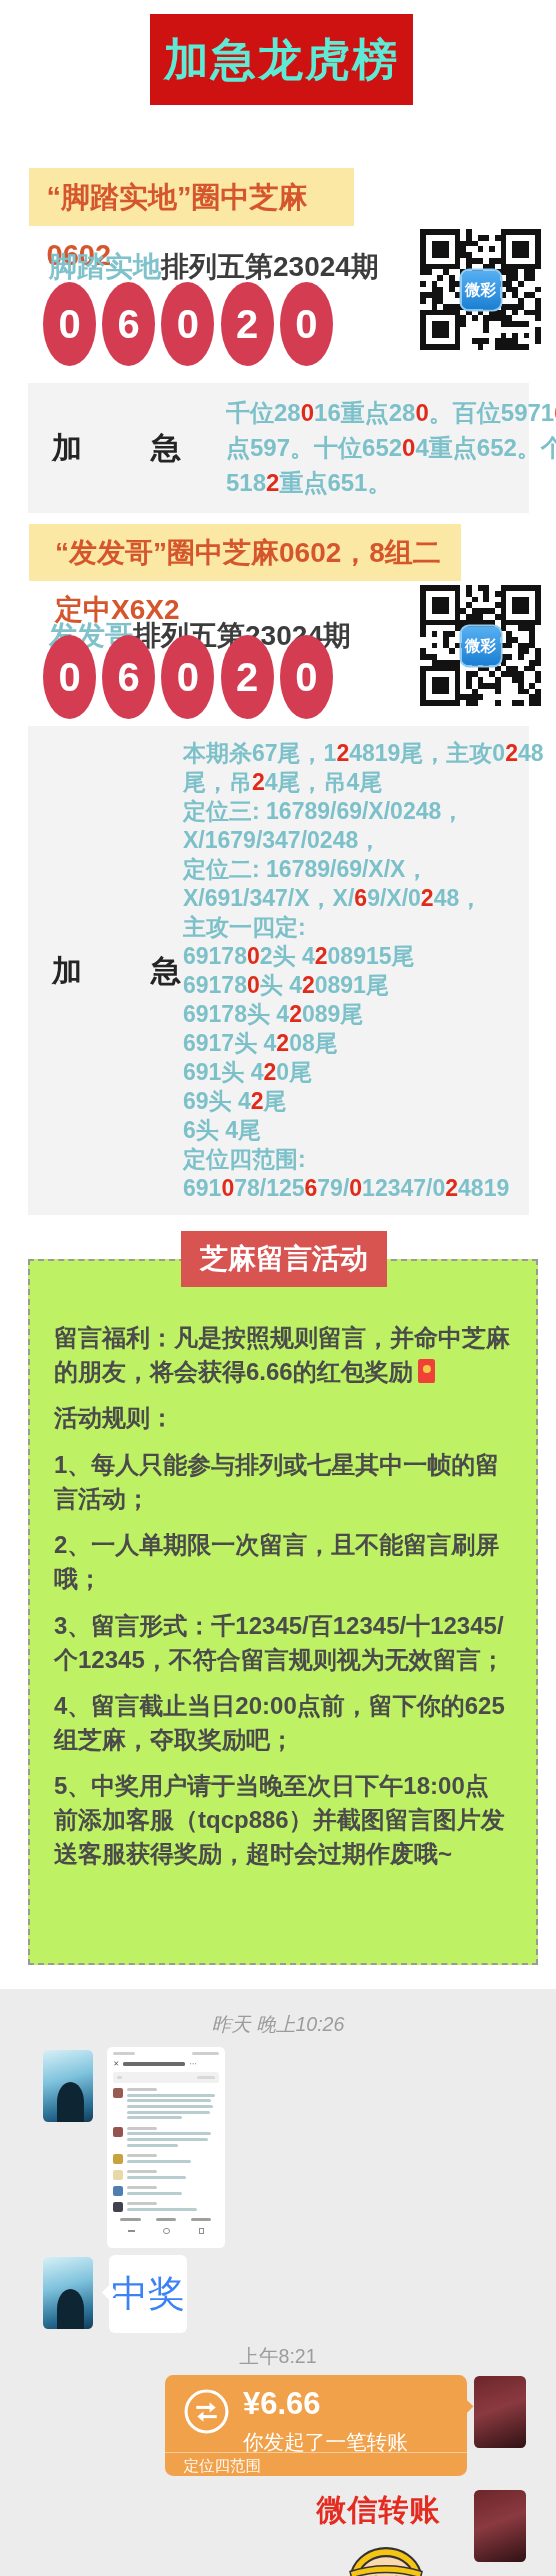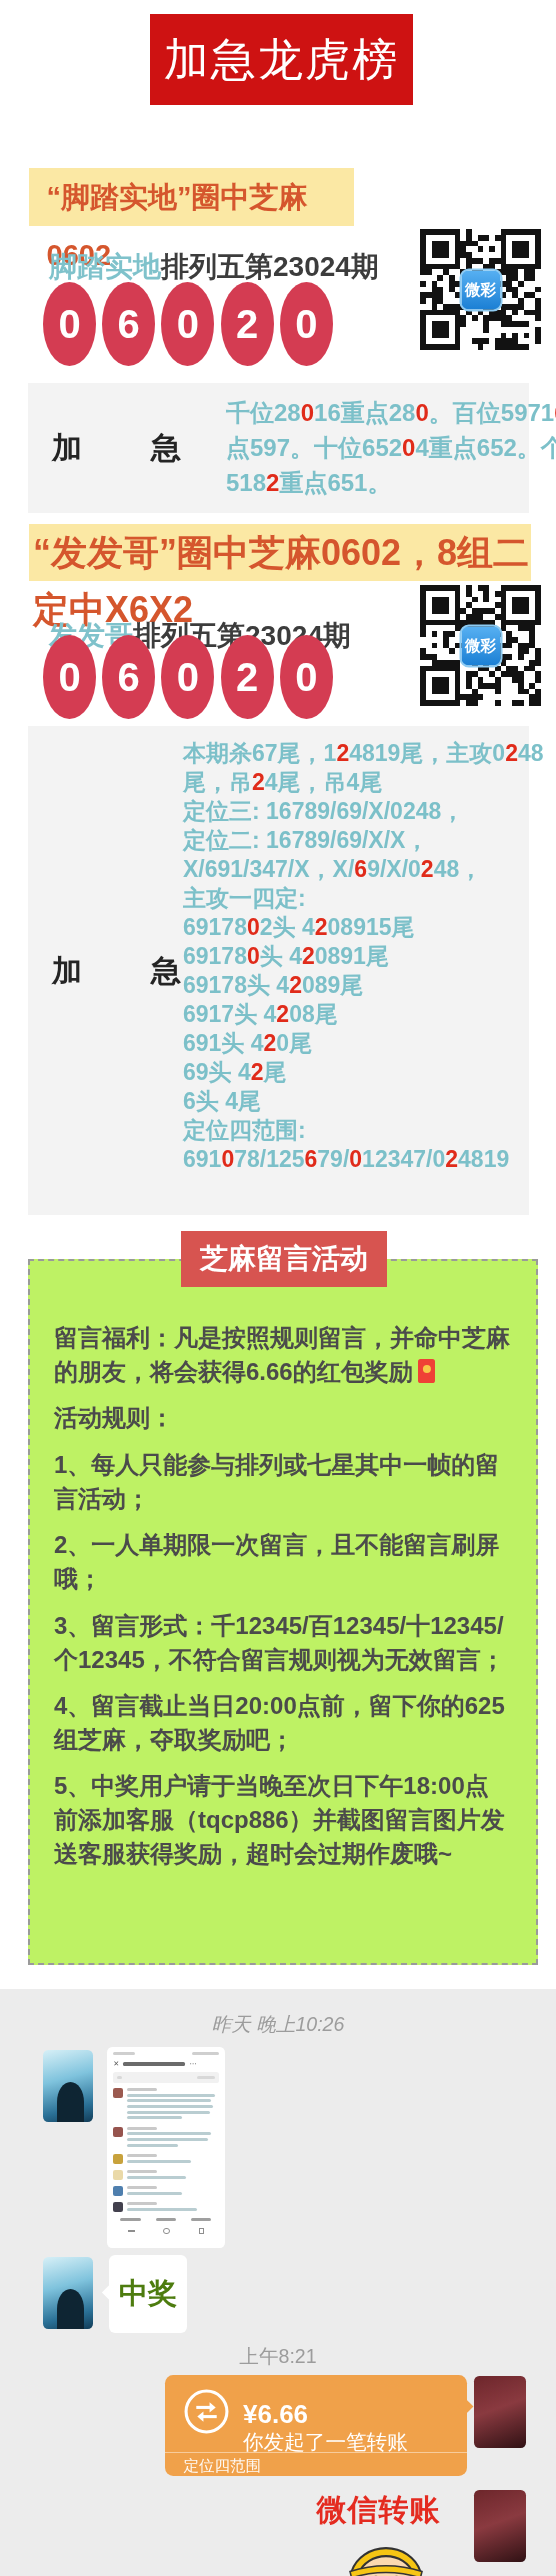--- a/index.html
+++ b/index.html
@@ -3,26 +3,26 @@
 <meta charset="utf-8">
 <style>
   * { margin:0; padding:0; box-sizing:border-box; }
   html,body { background:#ffffff; }
   body { font-family:"Liberation Sans","DejaVu Sans",sans-serif; width:556px; }
   #page { position:relative; width:556px; height:3379px; background:#ffffff; overflow:hidden; }
 
   
   .header-box { position:absolute; top:14.4px; left:150px; width:263px; height:91px;
     background:#ce1212; display:flex; align-items:center; justify-content:center; }
-  .header-box span { color:#ffffff; font-size:45px; font-weight:normal; letter-spacing:2.1px; }
+  .header-box span { color:#5eead4; font-size:45px; font-weight:bold; letter-spacing:2.1px; }
 
   
   .banner { position:absolute; background:#fbe8a4; color:#d5562d; font-weight:bold; }
   .b1 { top:168px; left:29px; width:325px; height:58px; font-size:29px; line-height:58px; padding-left:17.5px; }
-  .b2 { top:524px; left:29px; width:502px; height:57px; font-size:36px; line-height:57px; padding-left:4px; }
+  .b2 { top:524px; left:29px; width:432px; height:57px; font-size:28px; line-height:57px; padding-left:26px; }
 
   
   .tip-title { position:absolute; left:49px; font-size:28px; font-weight:bold; white-space:nowrap; }
   .t1 { top:248px; } .t2 { top:617px; }
   .tip-title .teal { color:#7fc2cb; }
   .tip-title .dark { color:#3c3c3c; }
 
   
   .qr { position:absolute; background:#ffffff; }
   .q1 { top:229px; left:420px; width:121px; height:121px; }
@@ -100,28 +100,28 @@
   .sc-tabs .bar { width:20.6px; height:3.6px; background:#9f9f9f; }
   .sc-nav { display:flex; justify-content:space-around; margin-top:6.2px; align-items:center; }
   .nav-sq { width:5.7px; height:5.7px; border:1px solid #8e8e8e; }
   .nav-ci { width:6.7px; height:6.7px; border:1px solid #8e8e8e; border-radius:50%; }
   .nav-mn { width:7.2px; height:1.5px; background:#8e8e8e; }
 
   .bubble-left { position:absolute; left:109px; top:266px; width:78px; height:78px;
     background:#ffffff; border-radius:6.2px; display:flex; align-items:center; justify-content:center; }
   .bubble-left::before { content:""; position:absolute; left:-4.6px; top:32px; width:11.3px; height:11.3px;
     background:#ffffff; transform:rotate(45deg); }
-  .bubble-left span { font-size:29px; font-weight:bold; color:#4d7c0f; }
+  .bubble-left span { font-size:37px; font-weight:normal; color:#3b82f6; }
 
   .transfer { position:absolute; left:165px; top:386px; width:302px; height:101px;
     background:#f0a14a; border-radius:8.2px; color:#ffffff; }
   .transfer::after { content:""; position:absolute; right:-4.6px; top:26px; width:11.3px; height:11.3px;
     background:#f0a14a; transform:rotate(45deg); }
   .t-icon { position:absolute; left:17.5px; top:13.4px; }
-  .t-amount { position:absolute; left:78px; top:24px; font-size:26px; font-weight:bold; }
+  .t-amount { position:absolute; left:78px; top:11px; font-size:31px; font-weight:bold; }
   .t-desc { position:absolute; left:78px; top:53px; font-size:20.6px; }
   .t-divider { position:absolute; left:0; right:0; top:77px; height:1px; background:rgba(255,255,255,.45); }
   .t-foot { position:absolute; left:18.5px; top:81px; font-size:15.5px; color:rgba(255,255,255,.95); }
 
   .s-text { position:absolute; left:309px; top:501px; width:139px; text-align:center;
     font-size:30px; font-weight:bold; color:#e42b20; letter-spacing:1px; }
   .s-art { position:absolute; left:332px; top:531px; }
 </style>
 </head>
 <body>
@@ -1052,20 +1052,21 @@
   <div class="ovals o2"><span class="oval">0</span><span class="oval">6</span><span class="oval">0</span><span class="oval">2</span><span class="oval">0</span></div>
   <div class="grayblock g2">
     <div class="urgent">
         <span>加</span>
         <span>急</span>
       </div>
     <div class="analysis">
         <div class="line"><span>本期杀67尾，1</span><span class="red">2</span><span>4819尾，主攻0</span><span class="red">2</span><span>48</span></div>
         <div class="line"><span>尾，吊</span><span class="red">2</span><span>4尾，吊4尾</span></div>
         <div class="line"><span>定位三: 16789/69/X/0248，</span></div>
+        <div class="line"><span>X/1679/347/0248，</span></div>
         <div class="line"><span>定位二: 16789/69/X/X，</span></div>
         <div class="line"><span>X/691/347/X，X/</span><span class="red">6</span><span>9/X/0</span><span class="red">2</span><span>48，</span></div>
         <div class="line"><span>主攻一四定:</span></div>
         <div class="line"><span>69178</span><span class="red">0</span><span>2头 4</span><span class="red">2</span><span>08915尾</span></div>
         <div class="line"><span>69178</span><span class="red">0</span><span>头 4</span><span class="red">2</span><span>0891尾</span></div>
         <div class="line"><span>69178头 4</span><span class="red">2</span><span>089尾</span></div>
         <div class="line"><span>6917头 4</span><span class="red">2</span><span>08尾</span></div>
         <div class="line"><span>691头 4</span><span class="red">2</span><span>0尾</span></div>
         <div class="line"><span>69头 4</span><span class="red">2</span><span>尾</span></div>
         <div class="line"><span>6头 4尾</span></div>

